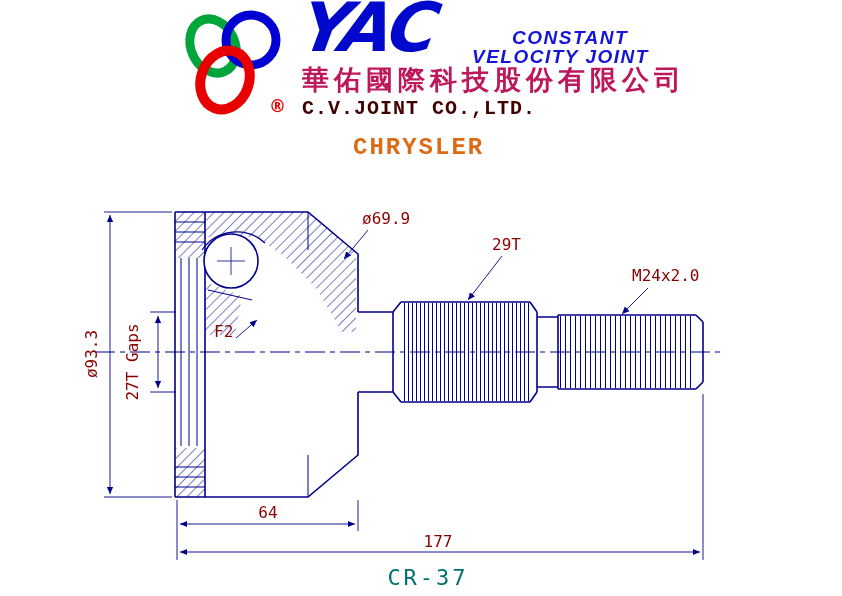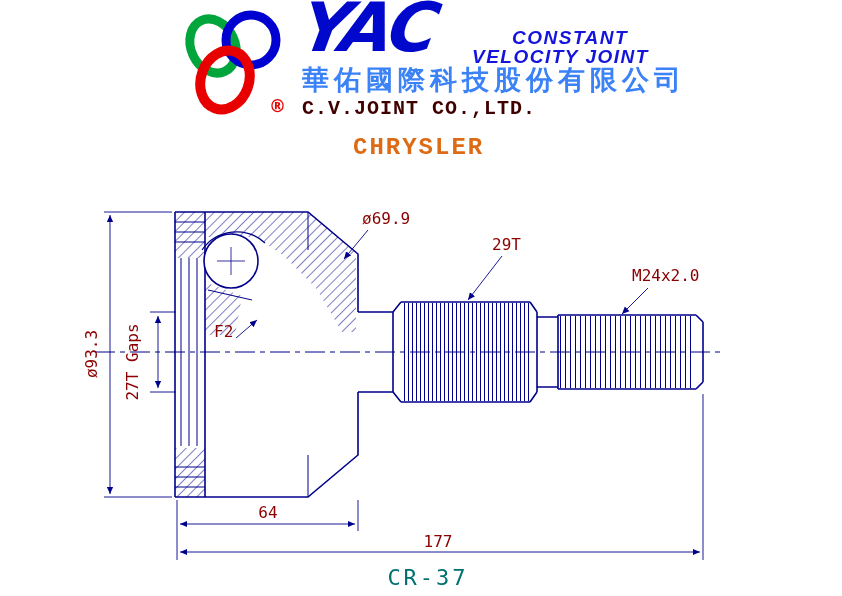--- a/index.html
+++ b/index.html
@@ -7,21 +7,21 @@
         font-family:"Liberation Sans",sans-serif;}
   .abs{position:absolute;}
 
   
   .brand{left:296px;top:-6px;font:italic 900 68px/68px "DejaVu Sans",sans-serif;
          color:#0008CC;letter-spacing:-3px;transform:skewX(-10deg);transform-origin:left bottom;}
   .tagline{font:italic 700 19px/19px "Liberation Sans",sans-serif;color:#1414DC;letter-spacing:1.5px;}
   .tag1{left:472px;top:28px;margin-left:40px;}
   .tag2{left:472px;top:47px;text-align:center;}
   .company-cn{left:302px;top:66px;font-weight:700;font-size:27px;line-height:28px;
-              color:#3b82f6;letter-spacing:5px;font-family:"DejaVu Sans",sans-serif;}
+              color:#be185d;letter-spacing:5px;font-family:"DejaVu Sans",sans-serif;}
   .company-en{left:302px;top:98px;font:700 20px/22px "Liberation Mono",monospace;
               color:#400000;letter-spacing:1px;}
   .vehicle-make{left:353px;top:136px;font:700 24px/24px "Liberation Mono",monospace;
                 color:#DD6A14;letter-spacing:2px;}
 
   
   .dim{font:16px "DejaVu Sans Mono",monospace;fill:#8B0000;}
   .part-number{font:22px "DejaVu Sans Mono",monospace;fill:#007070;letter-spacing:3px;}
   .reg-mark{font:700 17px "DejaVu Sans",sans-serif;fill:#E80000;}
 </style>

